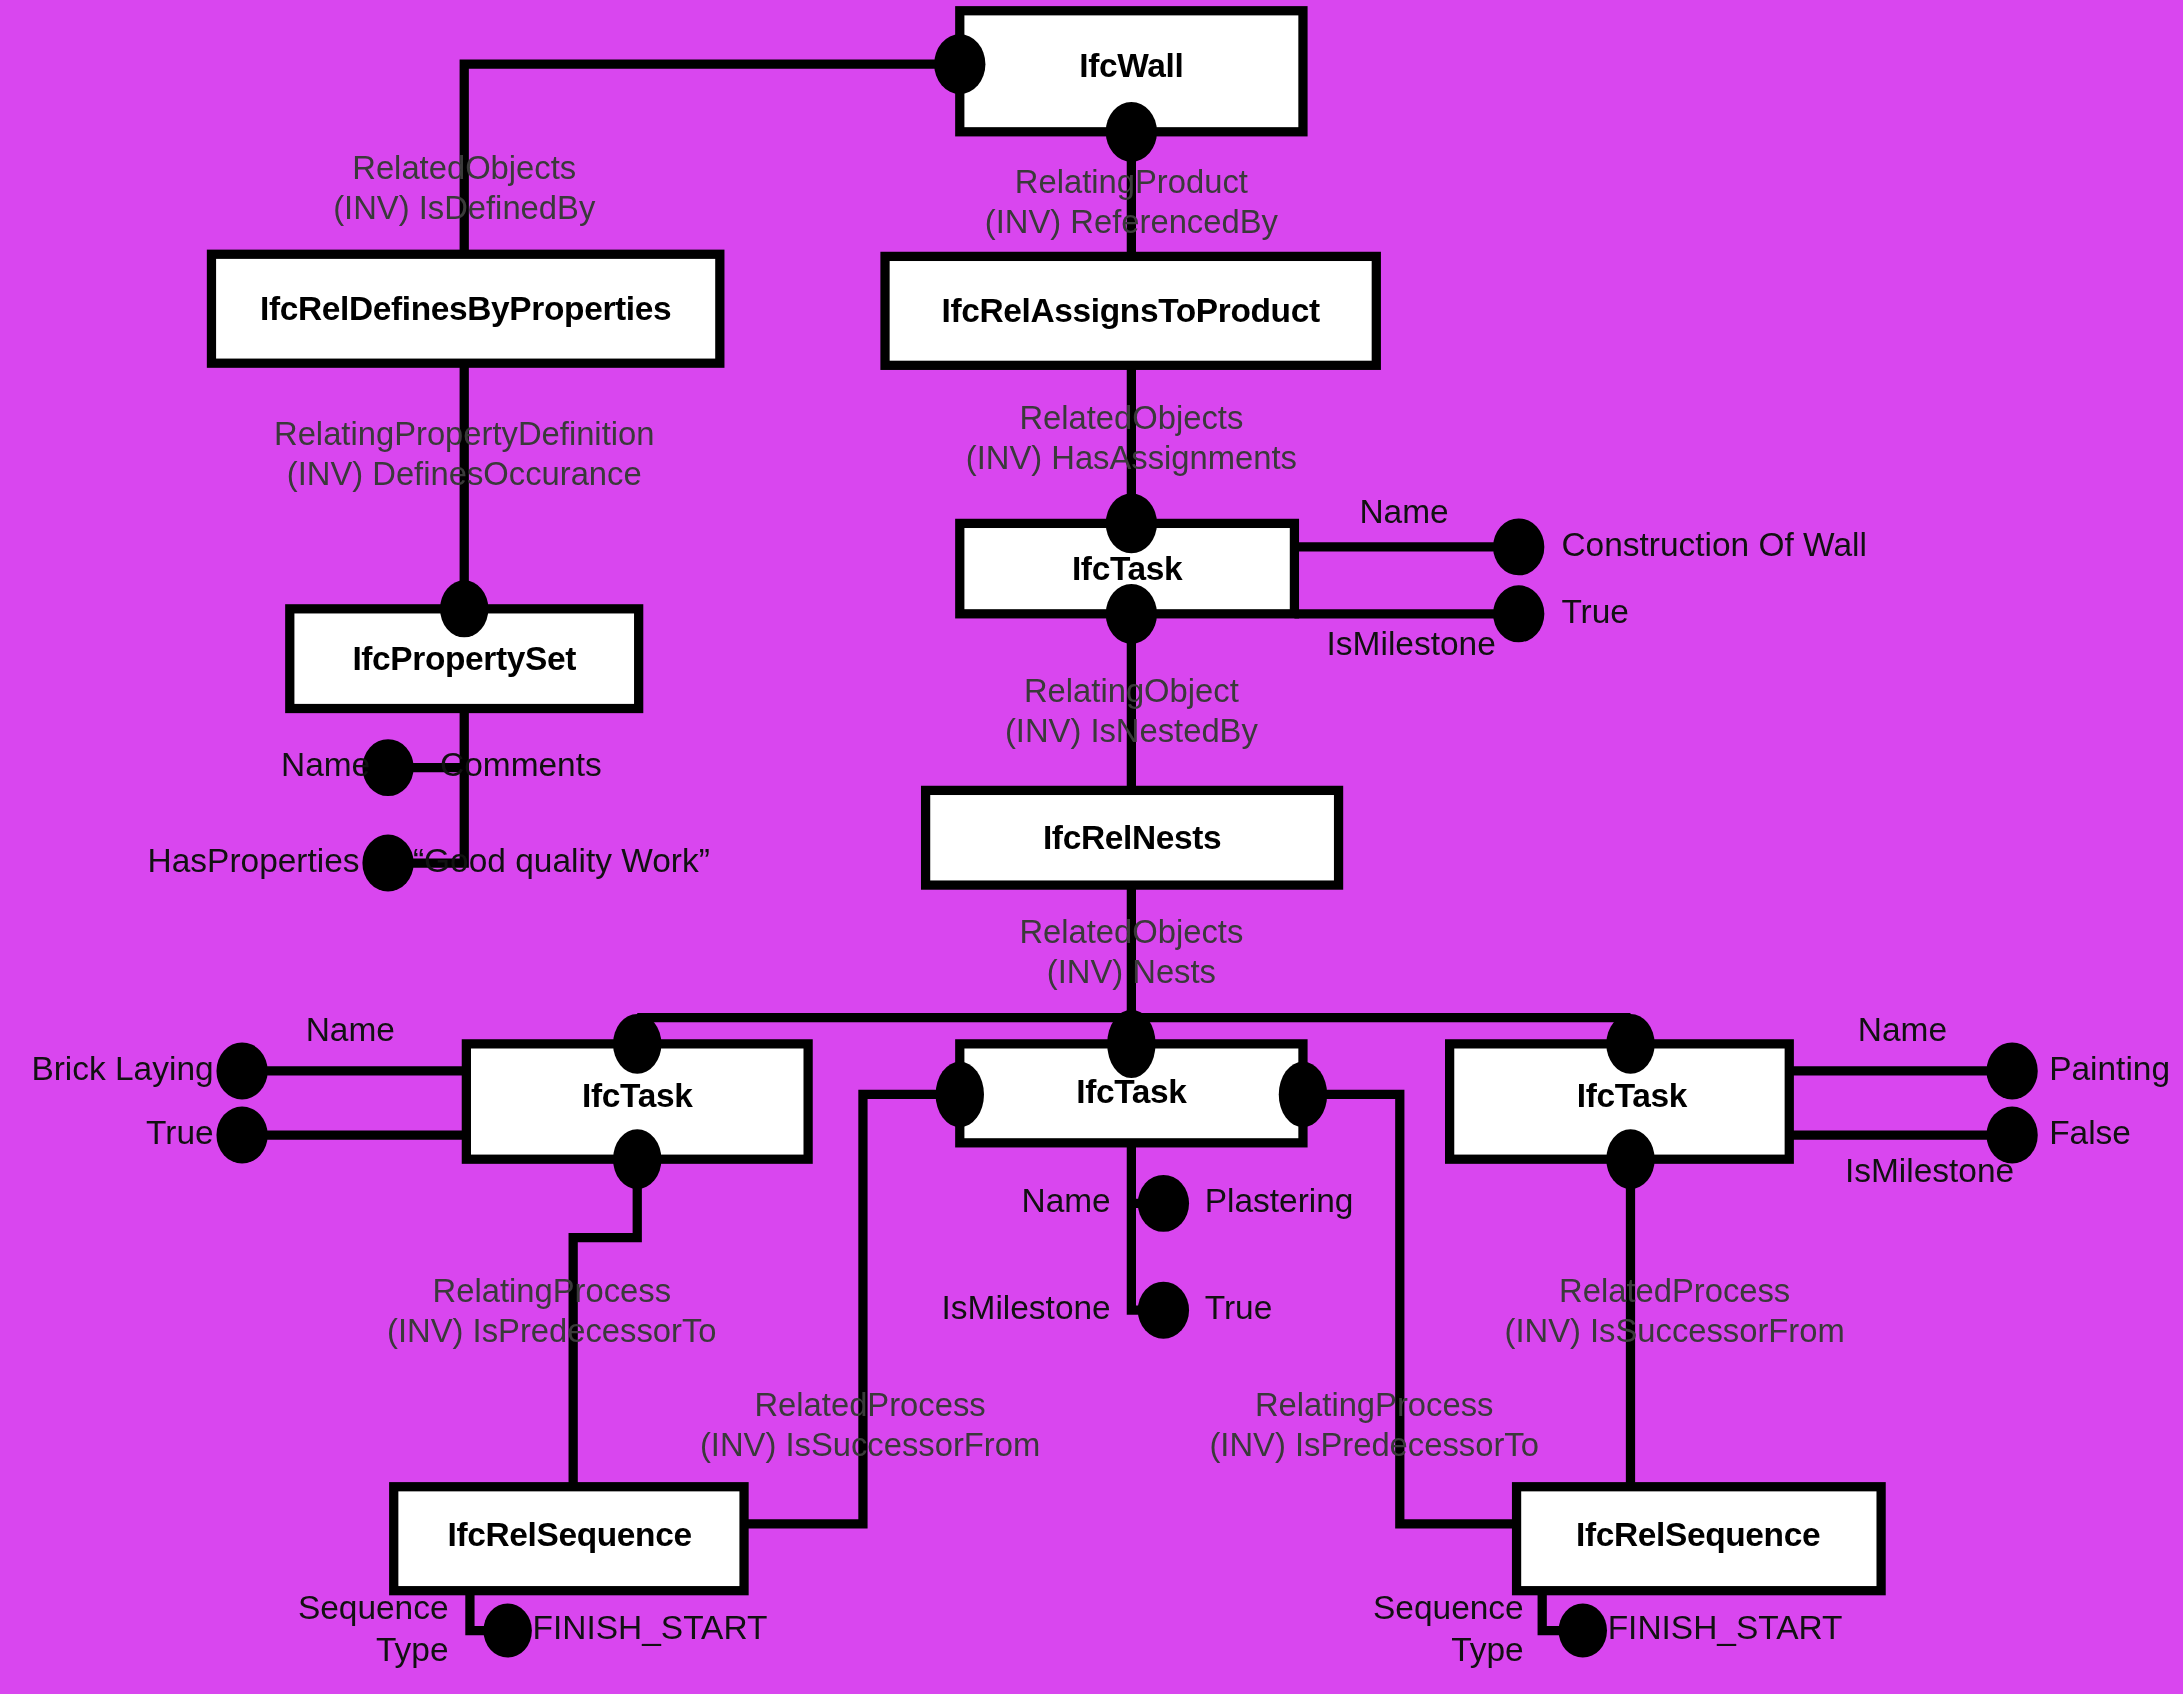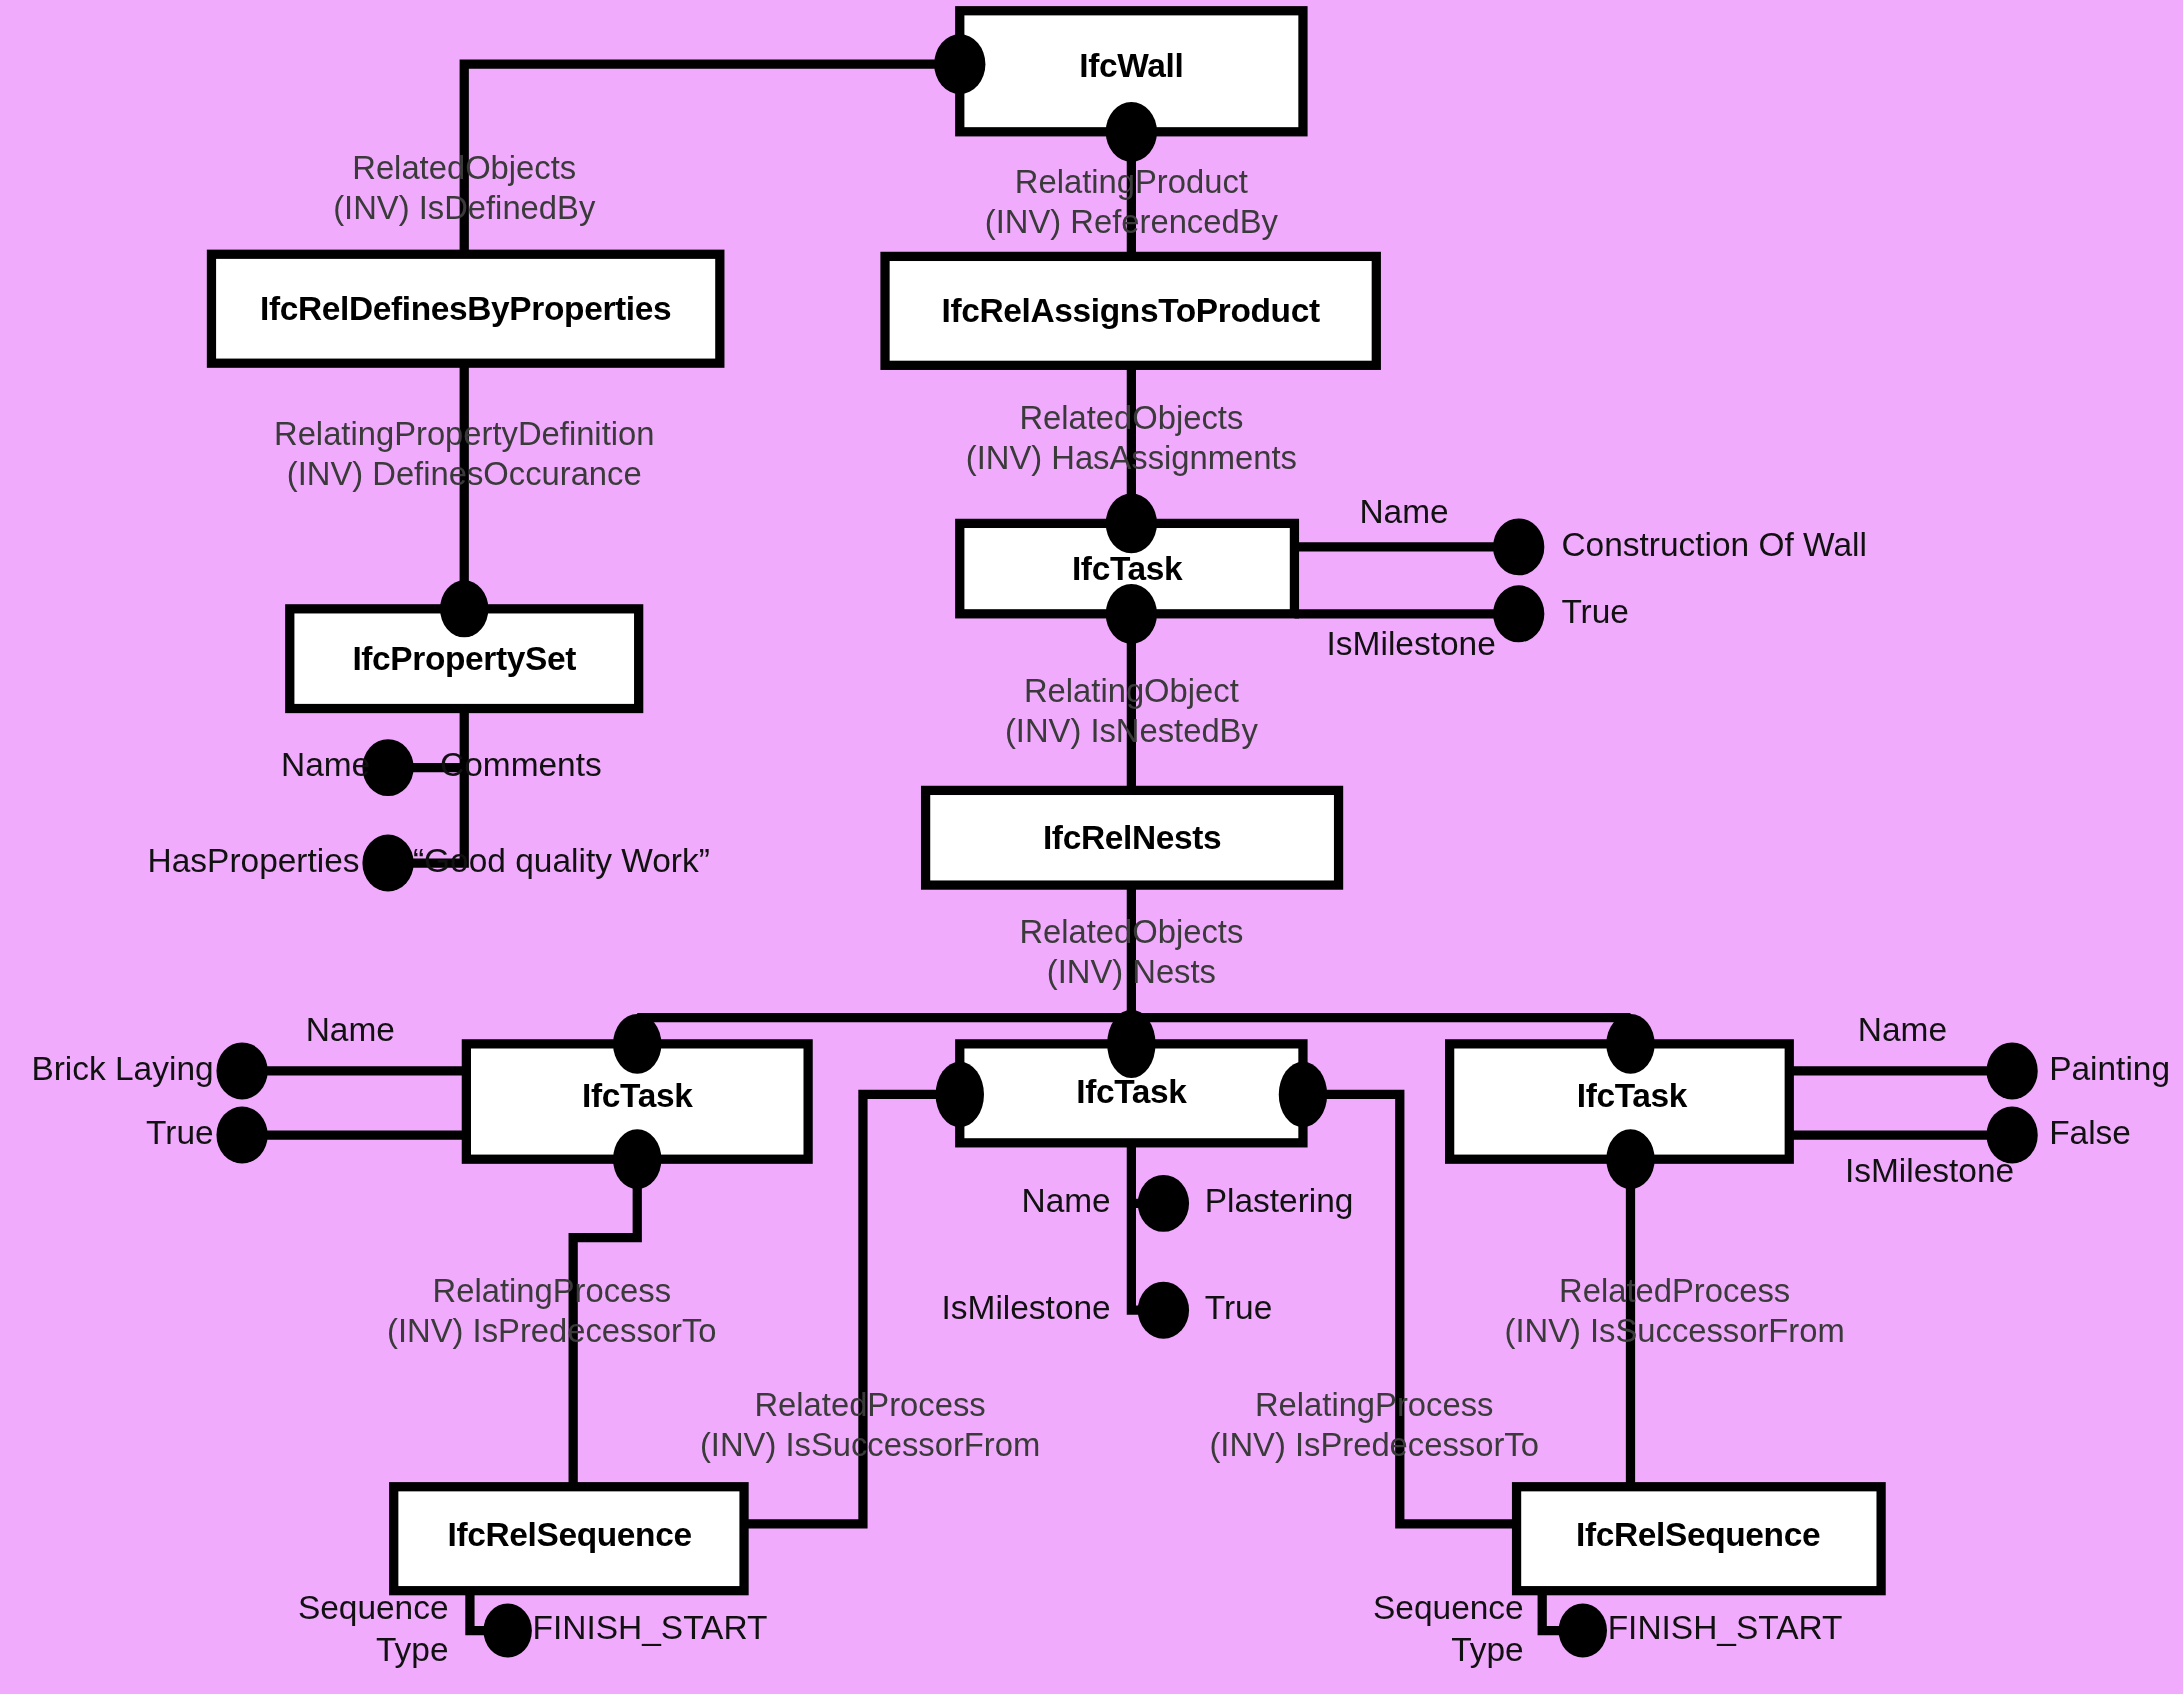--- a/index.html
+++ b/index.html
@@ -1,16 +1,16 @@
 <!DOCTYPE html>
 <html style="font-size:11.4px"><head>
 <meta charset="utf-8">
 <style>
   html,body{margin:0;padding:0;background:#ffffff;}
-  #stage{position:relative;width:2183px;height:1694px;background:#f0abfc;
+  #stage{position:relative;width:2183px;height:1694px;background:#d946ef;
          font-family:"Liberation Sans",sans-serif;overflow:hidden;}
   svg{position:absolute;left:0;top:0;width:2183px;height:1694px;}
   .ln{stroke:#000;stroke-width:13;fill:none;stroke-linecap:butt;}
   .boxrect{fill:#ffffff;stroke:#000000;stroke-width:13;}
   .dot{fill:#000000;}
   text{fill:#000000;}
   .entity{font-weight:bold;font-size:47px;text-anchor:middle;dominant-baseline:middle;letter-spacing:-0.5px;}
   .attr{font-size:46px;fill:#3a3a3a;text-anchor:middle;dominant-baseline:middle;}
   .val{font-size:47px;fill:#111111;dominant-baseline:middle;}
   .val-r{font-size:47px;fill:#111111;text-anchor:end;dominant-baseline:middle;}

